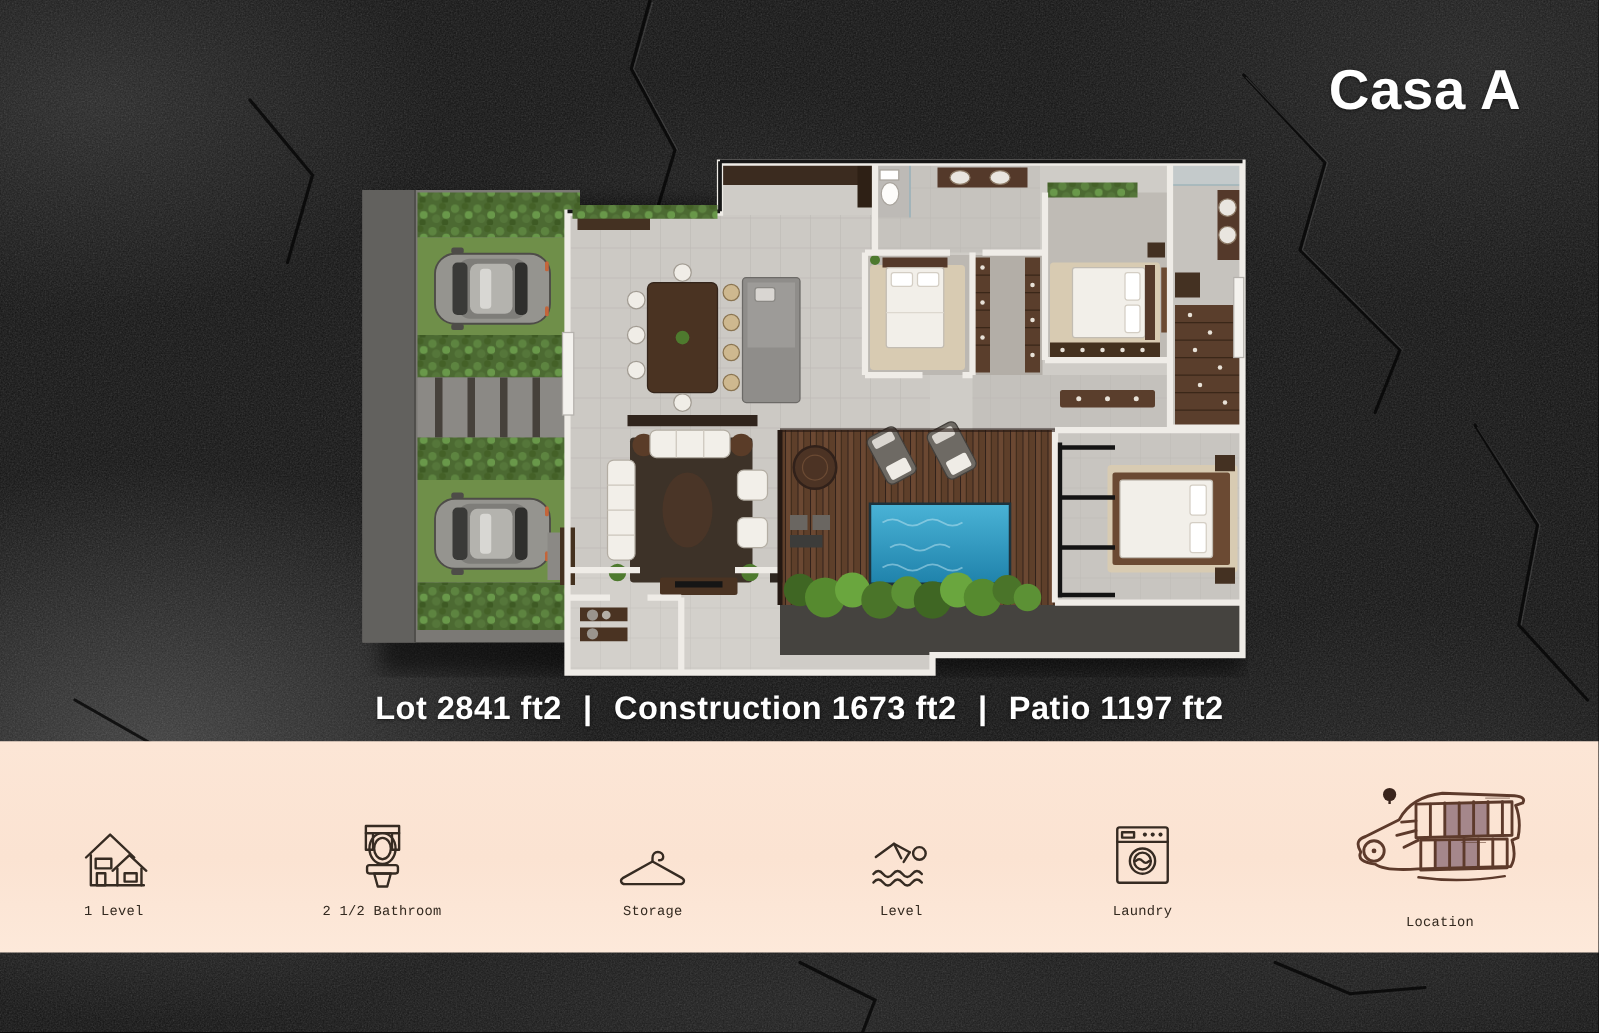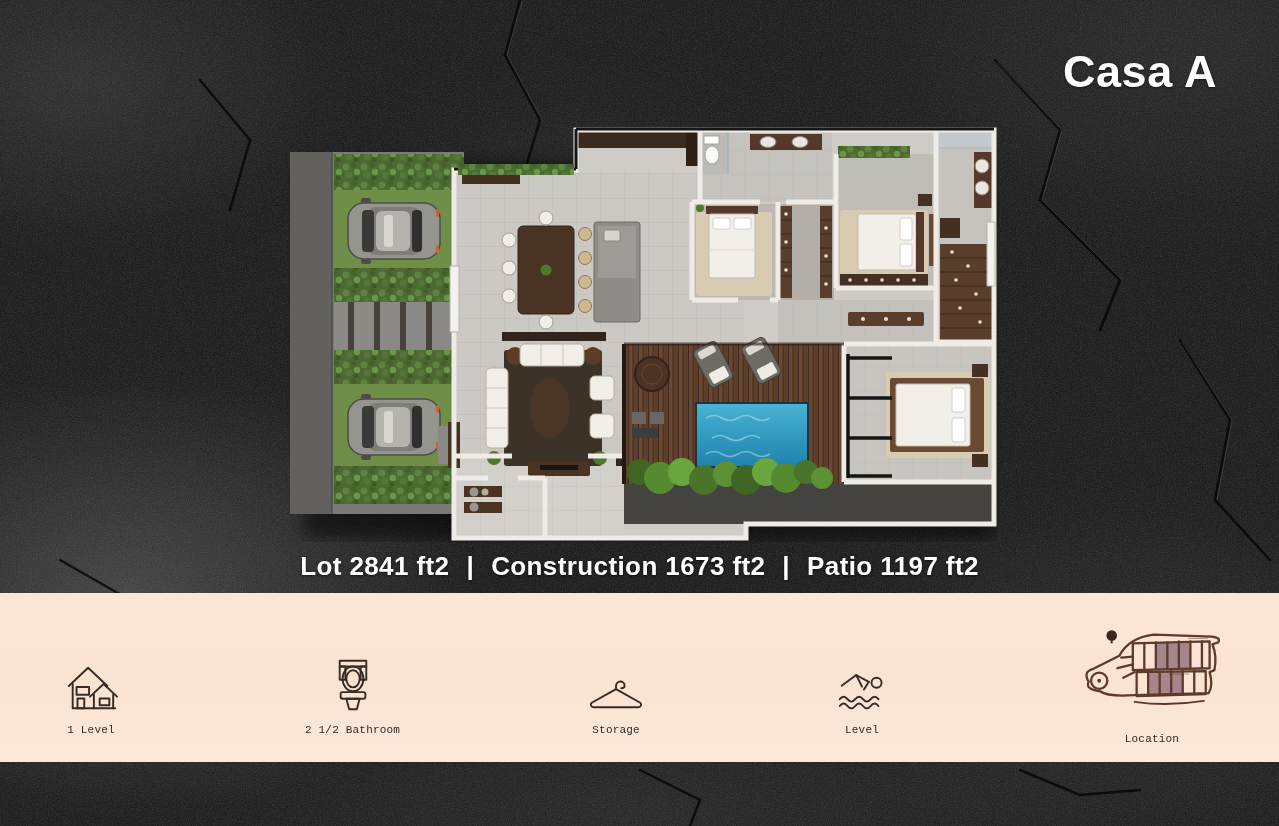--- a/index.html
+++ b/index.html
@@ -385,20 +385,36 @@
           <path d="M10 18 L25 7 L38 14"></path>
           <path d="M25 7 L31 19"></path>
           <path d="M38 14 L33 22"></path>
           <path d="M8 32 q4 -5 8 0 t8 0 t8 0 t8 0 t8 0"></path>
           <path d="M8 39 q4 -5 8 0 t8 0 t8 0 t8 0 t8 0"></path>
         </svg>
       </span>
       <span class="label">Level</span>
     </div>
 
+    <div class="feature">
+      <span class="icon">
+        <svg width="50" height="56" viewBox="0 0 52 58" class="ic">
+          <rect x="5" y="5" width="42" height="46" rx="2"></rect>
+          <path d="M5 17 H47"></path>
+          <rect x="9" y="9" width="10" height="4.5"></rect>
+          <circle cx="28" cy="11" r="1.7" fill="#362b22" stroke="none"></circle>
+          <circle cx="34.5" cy="11" r="1.7" fill="#362b22" stroke="none"></circle>
+          <circle cx="41" cy="11" r="1.7" fill="#362b22" stroke="none"></circle>
+          <circle cx="26" cy="33" r="10.5"></circle>
+          <circle cx="26" cy="33" r="7"></circle>
+          <path d="M20.5 33 q2.75 -3 5.5 0 q2.75 3 5.5 0"></path>
+        </svg>
+      </span>
+      <span class="label">Laundry</span>
+    </div>
 
     <div class="feature location">
       <span class="icon">
         <svg width="150" height="96" viewBox="0 0 152 100">
           <g fill="none" stroke="#5d3a2b" stroke-width="2.4" stroke-linejoin="round" stroke-linecap="round">
 
             <g fill="#a5878b" stroke="none">
               <rect x="80" y="17" width="12" height="28"></rect>
               <rect x="92" y="17" width="12" height="28"></rect>
               <rect x="104" y="16" width="12" height="28"></rect>

